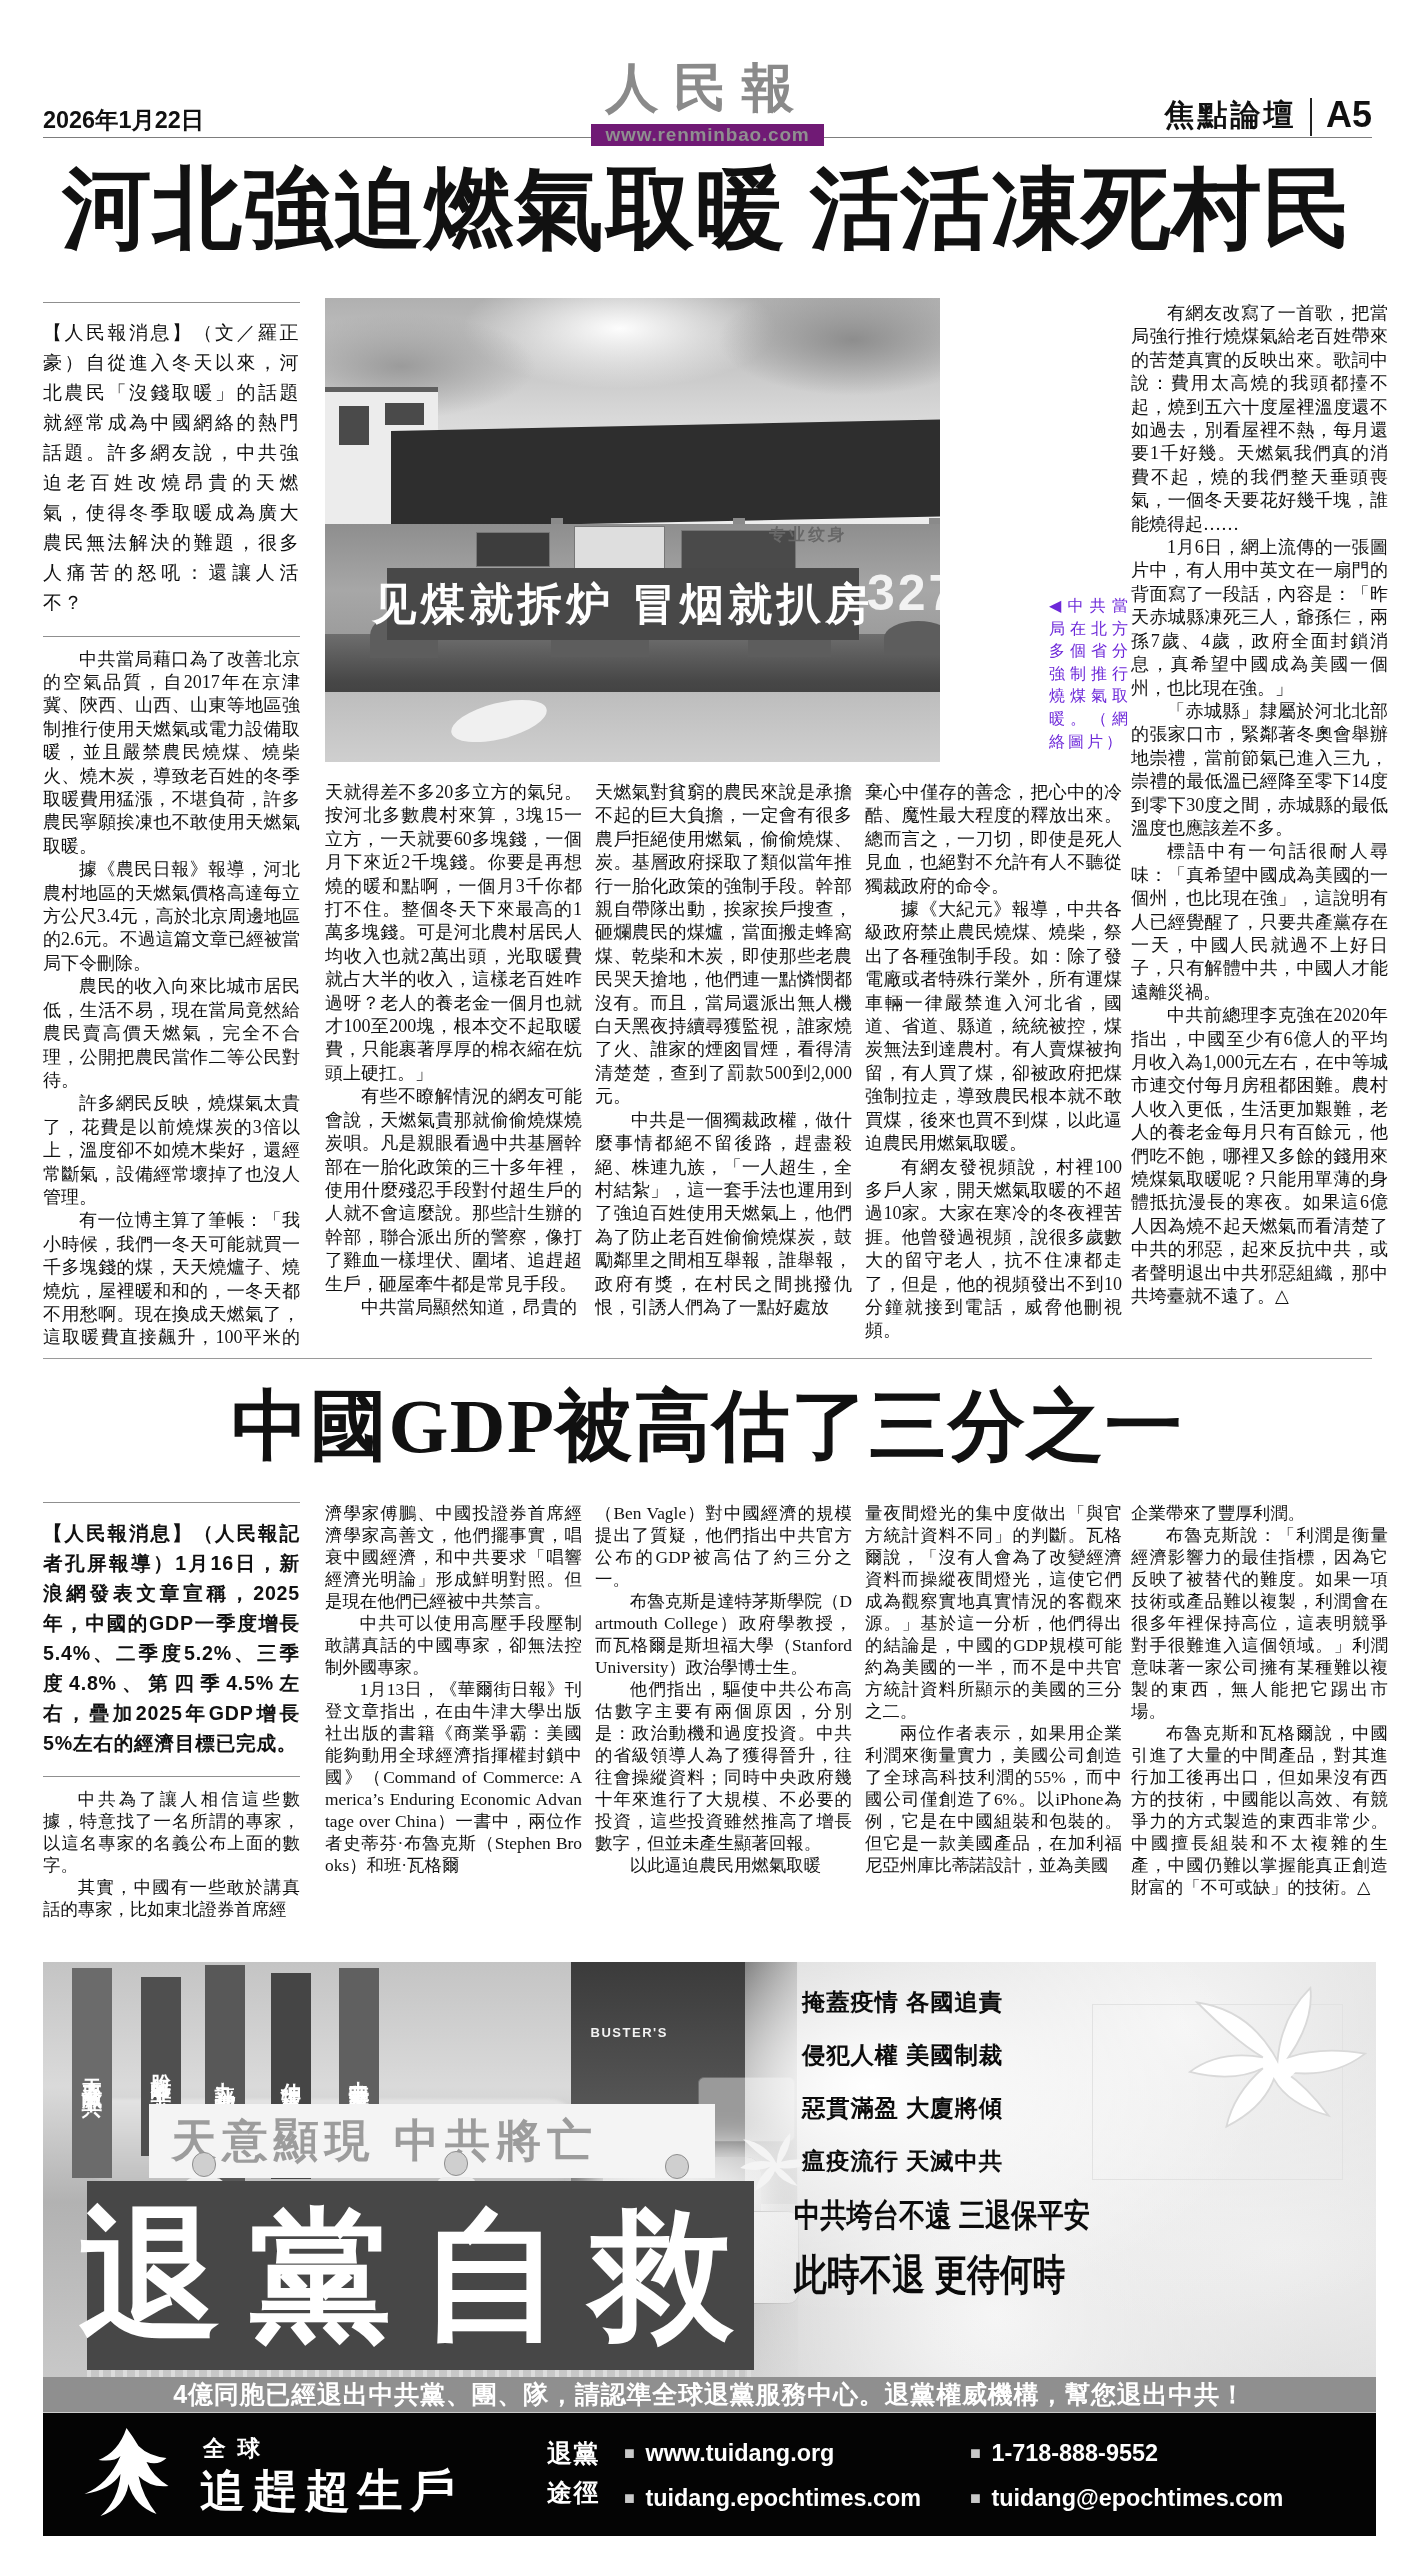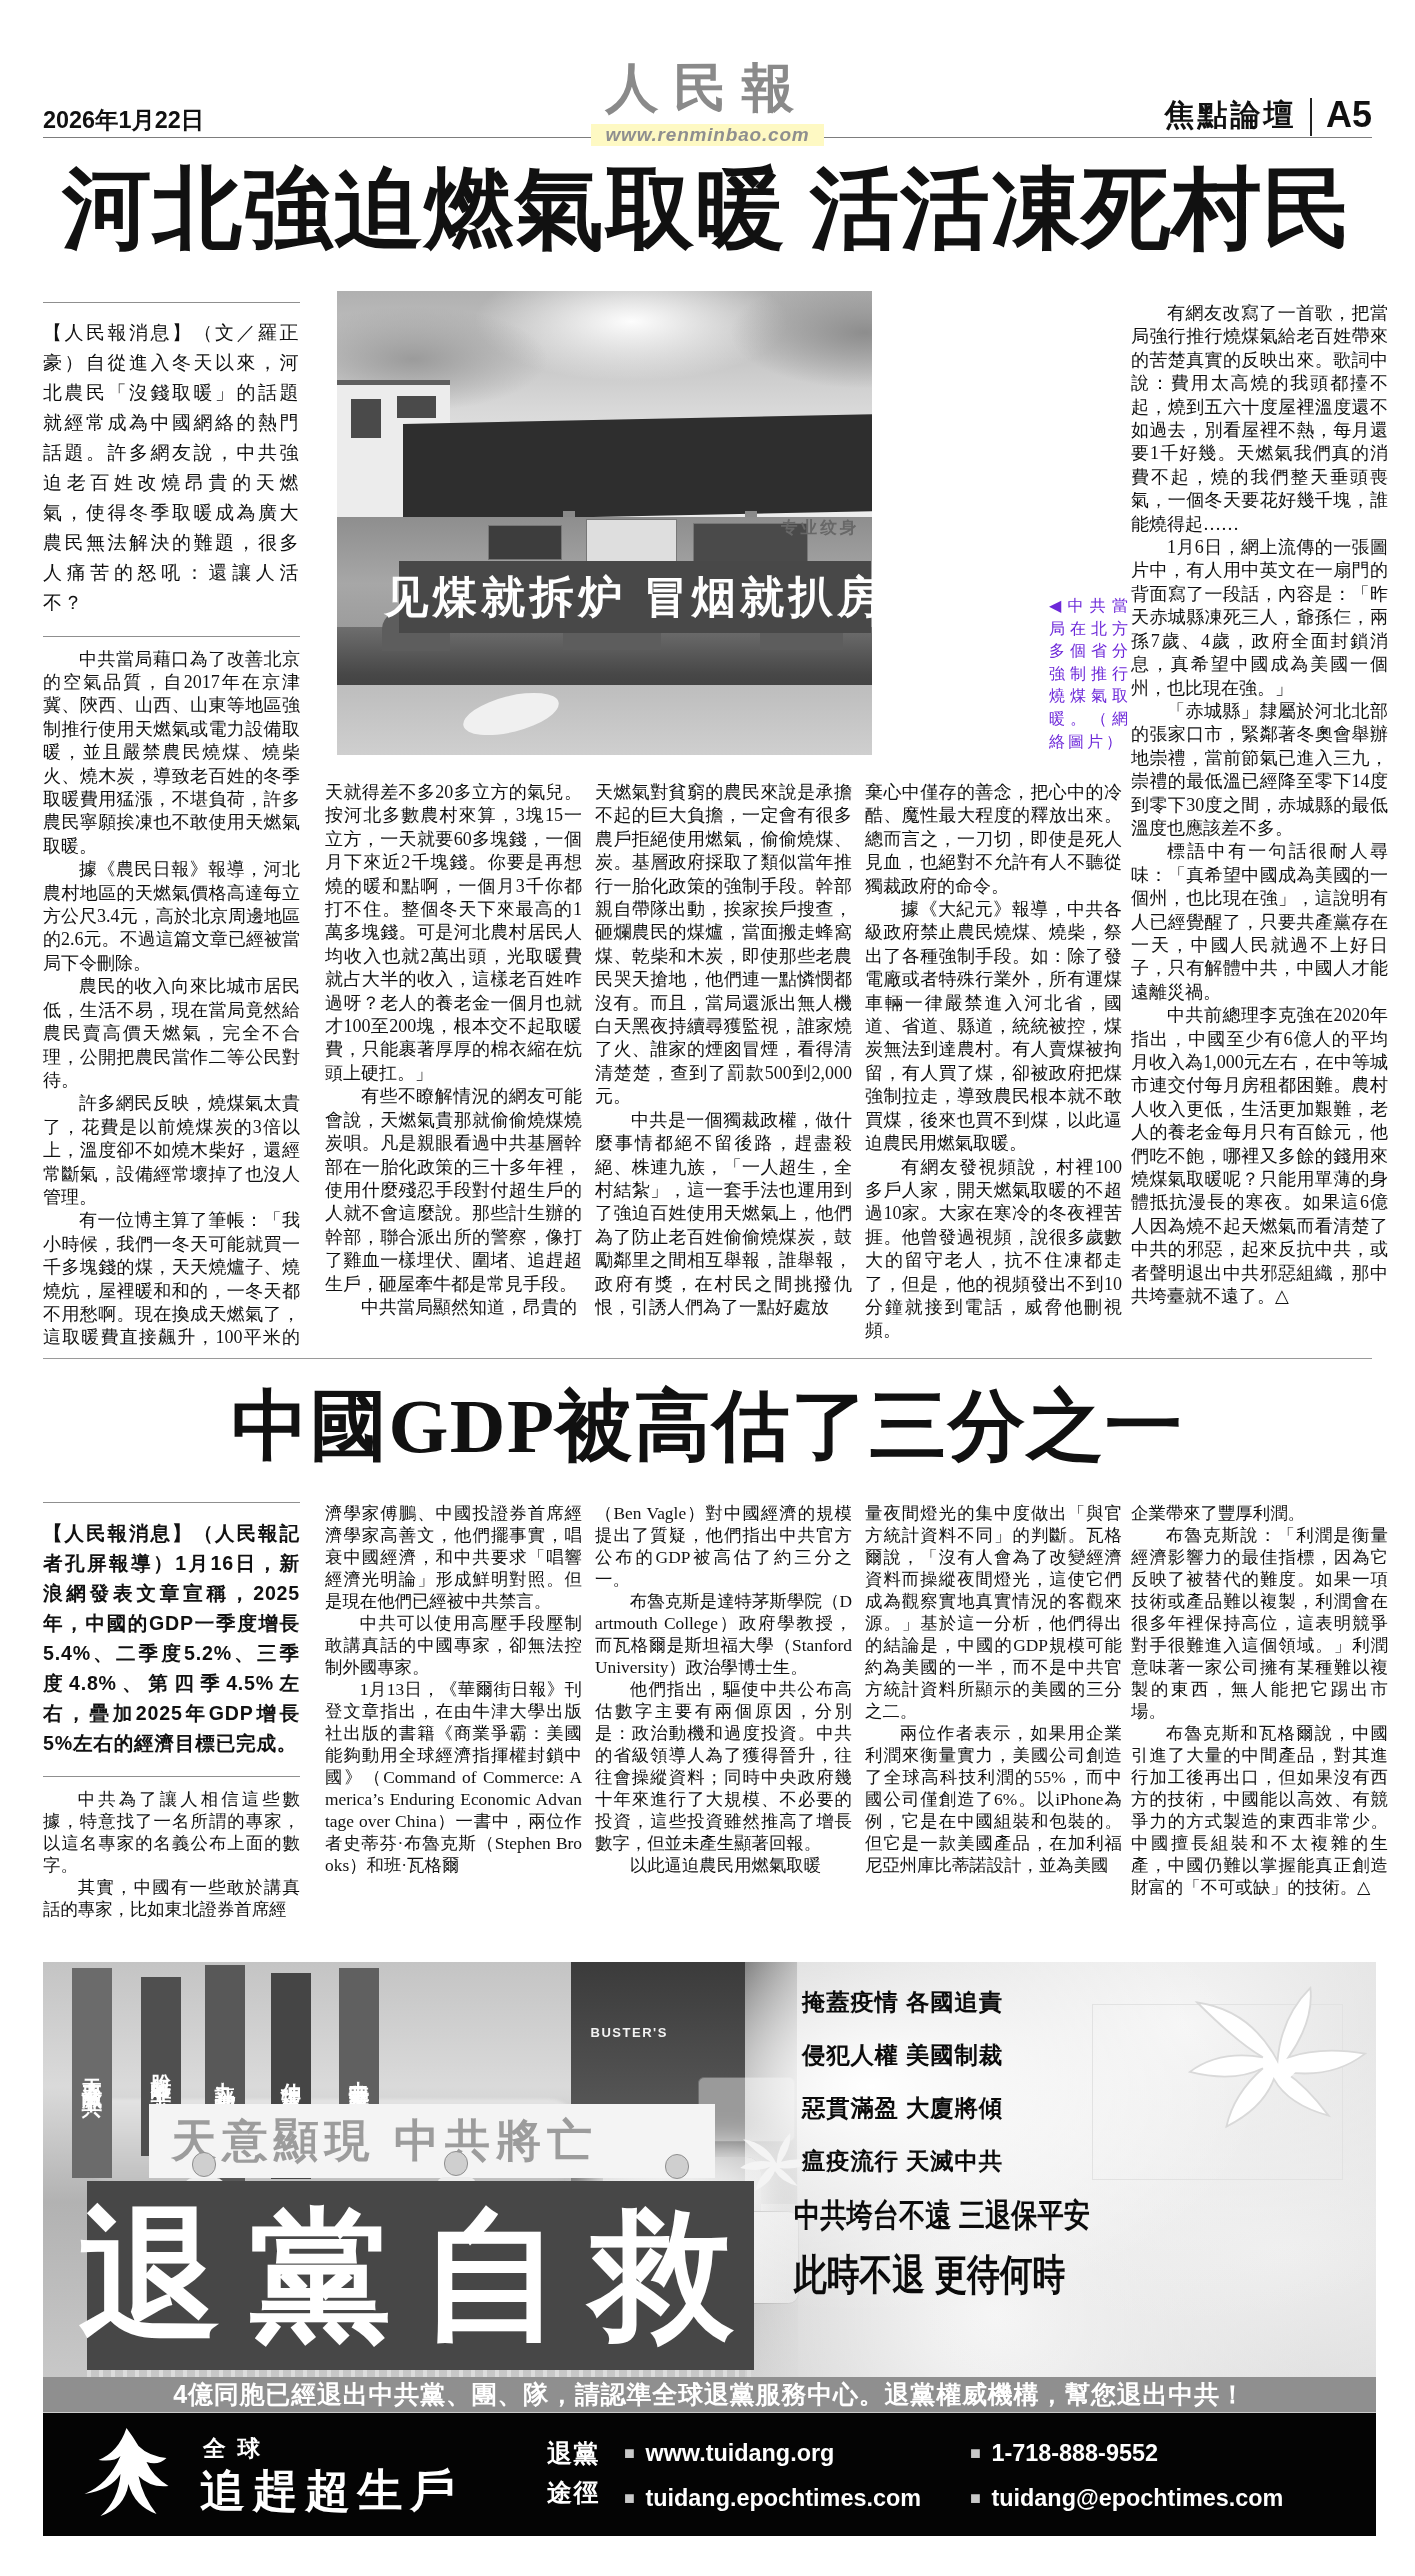--- a/index.html
+++ b/index.html
@@ -4,22 +4,22 @@
 <style>
   html,body{margin:0;padding:0;background:#e9e9e9;}
   .page{position:relative;width:1415px;height:2576px;background:#ffffff;margin:0 auto;overflow:hidden;
         font-family:"Liberation Serif","DejaVu Serif",serif;color:#111;}
   
   .date{position:absolute;left:43px;top:104px;font-size:23.4px;font-weight:600;
         font-family:"Liberation Sans","DejaVu Sans",sans-serif;}
   .masthead{position:absolute;left:50%;top:53px;transform:translateX(-50%);
         font-size:53px;font-weight:900;color:#8a8a8a;letter-spacing:15px;white-space:nowrap;}
   .siteurl{position:absolute;left:50%;top:124px;transform:translateX(-50%);z-index:2;
-        background:#fef9c3;padding:0 15px;font-size:19px;font-weight:700;color:#8f8f8f;
-        font-family:"Liberation Sans","DejaVu Sans",sans-serif;letter-spacing:0.8px;font-style:italic;}
+        background:#701a75;padding:0 15px;font-size:19px;font-weight:700;color:#8f8f8f;
+        font-family:"Liberation Sans","DejaVu Sans",sans-serif;letter-spacing:0.8px;}
   .header-rule{position:absolute;left:43px;right:43px;top:137px;border-top:1.5px solid #7d7d7d;}
   .section-box{position:absolute;right:43px;top:94px;display:flex;align-items:flex-end;gap:14px;}
   .section-name{font-size:30px;font-weight:900;letter-spacing:3px;}
   .section-divider{width:1.5px;height:38px;background:#222;}
   .page-no{font-size:36px;font-weight:900;font-family:"Liberation Sans","DejaVu Sans",sans-serif;}
   
   .headline1{position:absolute;left:0;right:0;top:149px;text-align:center;font-size:89px;
         font-weight:900;letter-spacing:1.5px;white-space:nowrap;}
   .headline2{position:absolute;left:0;right:0;top:1375px;text-align:center;font-size:77px;
         font-weight:900;letter-spacing:1.5px;white-space:nowrap;}
@@ -29,22 +29,22 @@
   .para{margin:0;font-size:18px;line-height:23.4px;text-align:justify;word-break:break-all;}
   .a2 .para{font-size:17.4px;line-height:22px;}
   .ind{text-indent:2em;}
   .lead-box{border-top:1.5px solid #8f8f8f;border-bottom:1.5px solid #8f8f8f;
         padding:15px 0 18px;margin-bottom:10.6px;}
   .lead1{font-family:"Liberation Sans","DejaVu Sans",sans-serif;font-size:19px;line-height:30px;
         letter-spacing:1.5px;text-align:justify;word-break:break-all;}
   .lead2{font-family:"Liberation Sans","DejaVu Sans",sans-serif;font-size:19.6px;line-height:30px;
         font-weight:700;letter-spacing:0.8px;text-align:justify;word-break:break-all;}
   
-  .photo1{position:absolute;left:325px;top:291px;width:535px;height:464px;overflow:hidden;
-        background:linear-gradient(180deg,#b0b0b0 0%,#d9d9d9 26%,#efefef 46%,#e3e3e3 60%);margin-left:12px;}
+  .photo1{position:absolute;left:325px;top:298px;width:615px;height:464px;overflow:hidden;
+        background:linear-gradient(180deg,#b0b0b0 0%,#d9d9d9 26%,#efefef 46%,#e3e3e3 60%);}
   .p1-cloud{position:absolute;border-radius:50%;}
   .p1-roof{position:absolute;left:66px;top:127px;width:579px;height:97px;background:#2e2e2e;
         transform:skewY(-1.2deg);}
   .p1-bldg{position:absolute;left:0;top:89px;width:113px;height:140px;background:#ececec;
         border-top:5.3px solid #5f5f5f;}
   .p1-bldg .win{position:absolute;background:#4a4a4a;}
   .p1-pillar{position:absolute;top:220px;width:12px;height:50px;background:#8a8a8a;}
   .p1-wall{position:absolute;left:0;top:226px;width:645px;height:121px;
         background:linear-gradient(180deg,#8e8e8e 0%,#a7a7a7 55%,#9a9a9a 100%);}
   .p1-plaque{position:absolute;background:#dedede;border:0.8px solid #777;}

